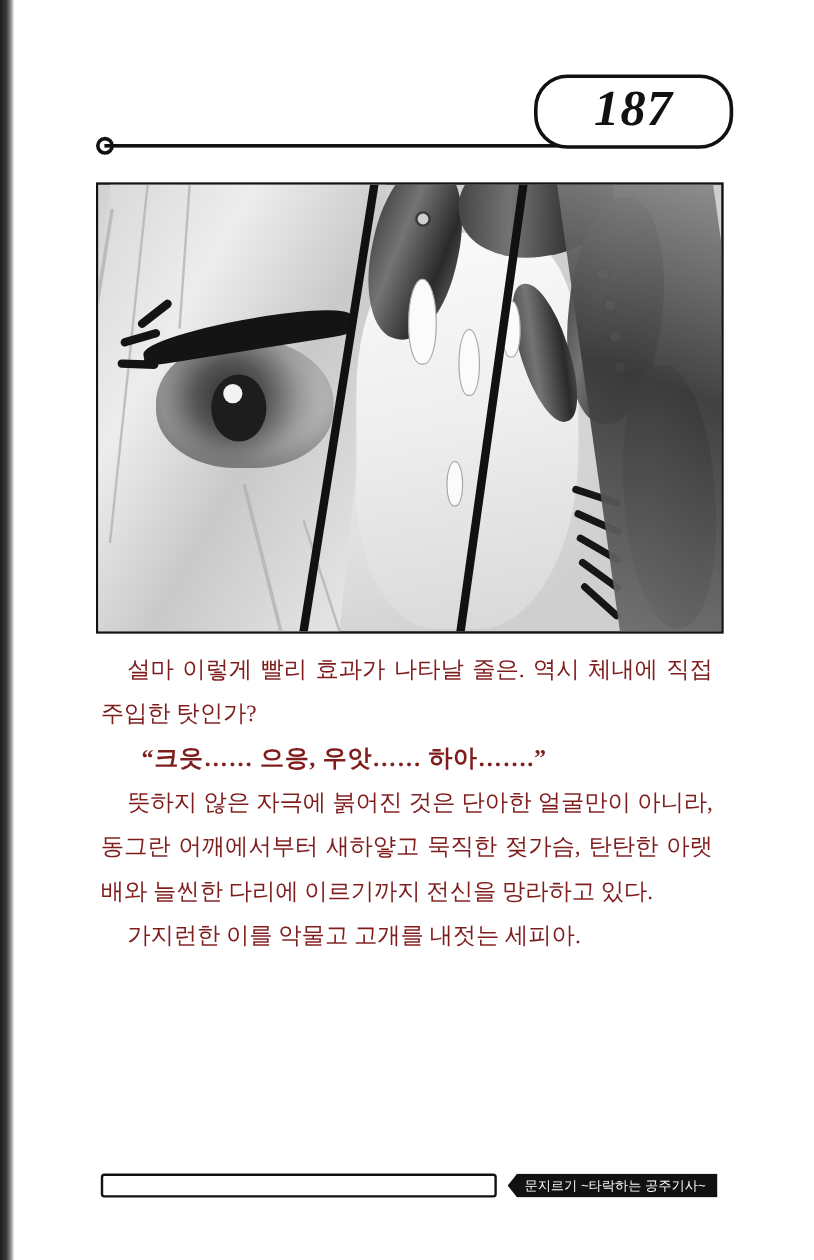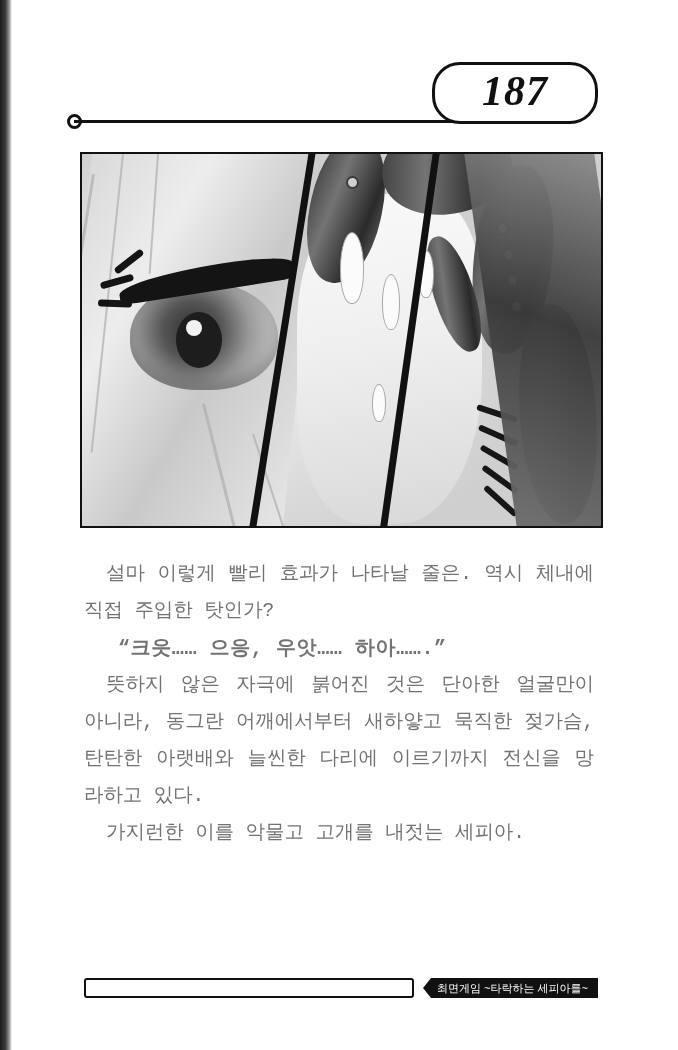--- a/index.html
+++ b/index.html
@@ -31,21 +31,21 @@
     left: 0;
     top: 0;
     width: 12px;
     height: 1050px;
     background: linear-gradient(to right, #1b1b1b 0%, #3b3b3b 45%, #8d8d8d 75%, #ffffff 100%);
   }
 
   
   .header-area {
     position: absolute;
-    left: 64px;
+    left: 77px;
     top: 62px;
     width: 530px;
     height: 78px;
   }
   .header-rule {
     position: absolute;
     left: 10px;
     top: 58px;
     width: 440px;
     height: 3px;
@@ -212,26 +212,26 @@
     width: 130px; height: 400px;
     background: linear-gradient(200deg, #8d8d8d 0%, #3a3a3a 45%, #707070 100%);
     transform: skewX(8deg);
     opacity: .95;
   }
 
   
   .body-text {
     position: absolute;
     left: 84px;
-    top: 556px;
+    top: 540px;
     width: 510px;
-    font-family: Liberation Mono, monospace;
+    font-family: Liberation Serif, serif;
     font-size: 19.5px;
     line-height: 37px;
-    color: #737373;
+    color: #7f1d1d;
     letter-spacing: -0.1px;
     text-align: justify;
   }
   .body-text p {
     margin: 0;
     text-indent: 22px;
   }
   .body-text p.dialogue {
     text-indent: 34px;
     font-weight: bold;
@@ -342,16 +342,16 @@
 
   <div class="body-text">
     <p>설마 이렇게 빨리 효과가 나타날 줄은. 역시 체내에 직접 주입한 탓인가?</p>
     <p class="dialogue">“크읏…… 으응, 우앗…… 하아…….”</p>
     <p>뜻하지 않은 자극에 붉어진 것은 단아한 얼굴만이 아니라, 동그란 어깨에서부터 새하얗고 묵직한 젖가슴, 탄탄한 아랫배와 늘씬한 다리에 이르기까지 전신을 망라하고 있다.</p>
     <p>가지런한 이를 악물고 고개를 내젓는 세피아.</p>
   </div>
 
   <div class="footer">
     <div class="footer-bar"></div>
-    <div class="footer-tag">최면게임 ~타락하는 세피아를~</div>
+    <div class="footer-tag">문지르기 ~타락하는 공주기사~</div>
   </div>
 
 </div>
 
 </body></html>

